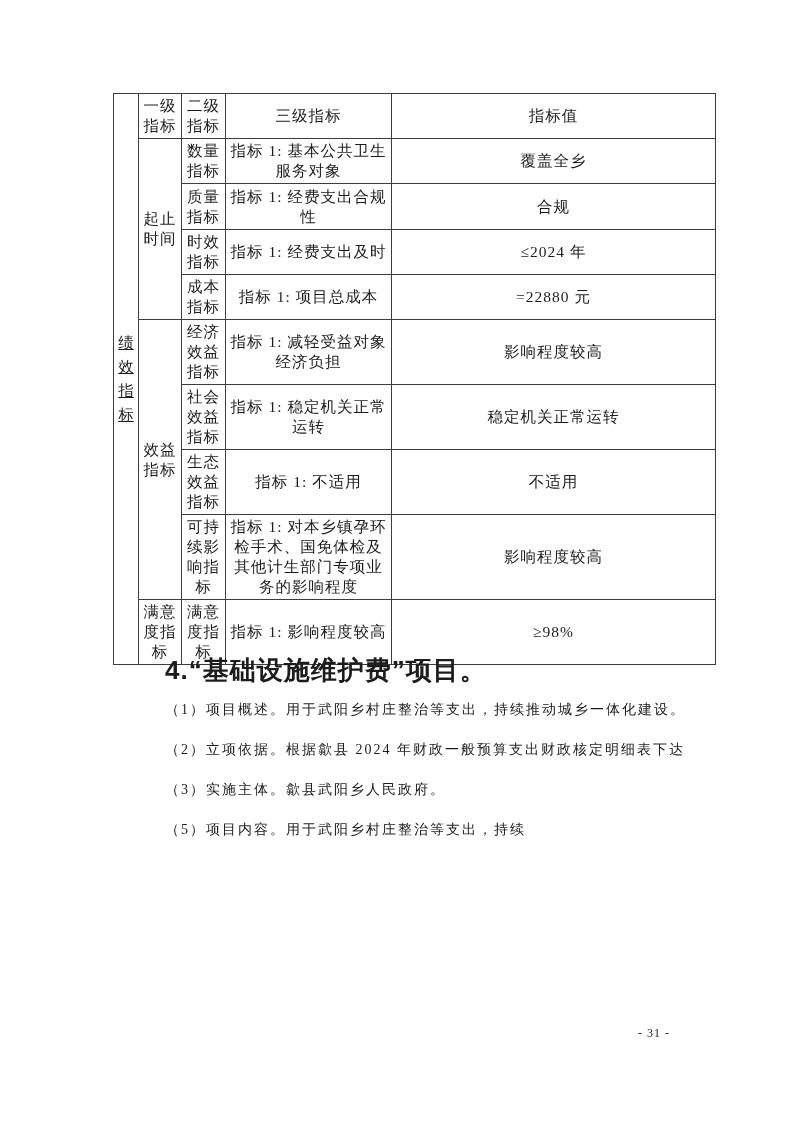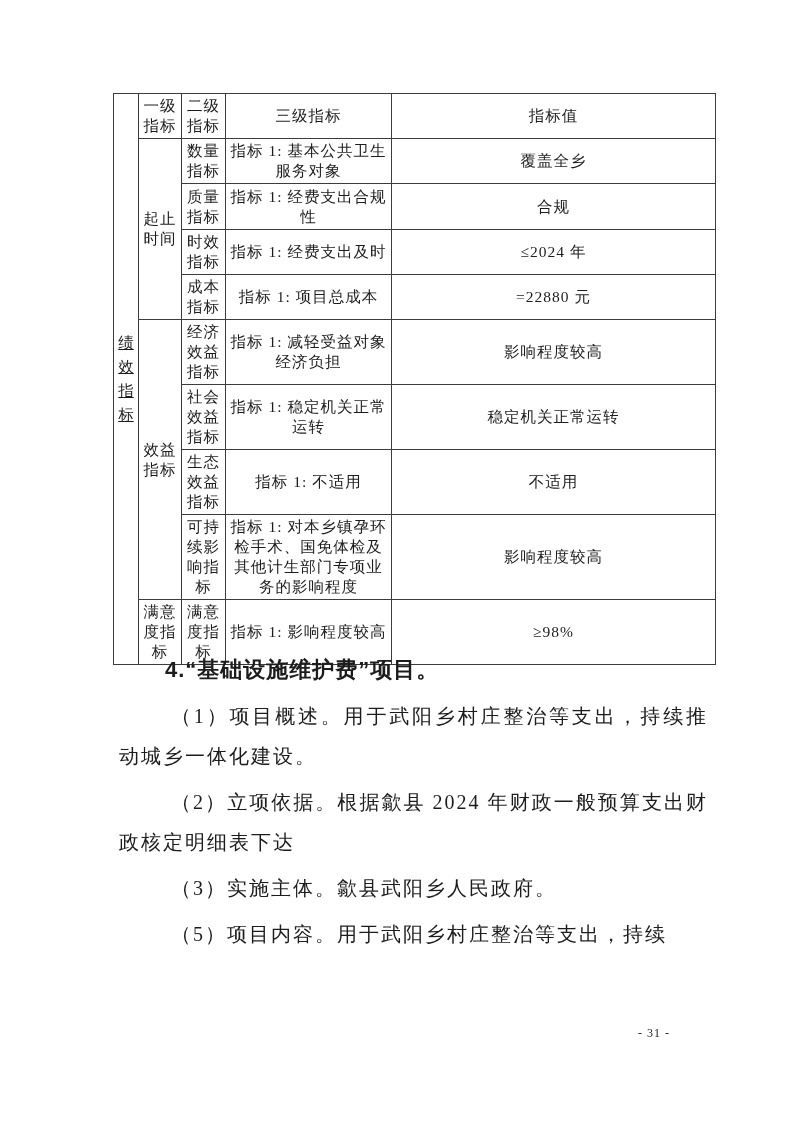--- a/index.html
+++ b/index.html
@@ -47,34 +47,34 @@
   .rh-7{height:64px}
   .rh-8{height:85px}
   .rh-9{height:64px}
   
   .textblock{
     position:absolute;left:113px;top:650px;width:601px;
   }
   .sec-heading{
     font-family:"Liberation Sans","DejaVu Sans",sans-serif;
     font-weight:bold;
-    font-size:22px;
+    font-size:26px;
     line-height:40px;
     text-indent:52px;
     letter-spacing:1px;
     margin:0;
   }
   .para{
-    font-size:20px;
+    font-size:14px;
     line-height:40px;
     text-indent:52px;
     letter-spacing:2px;
     text-align:justify;
     text-justify:inter-character;
-    margin:6px;
+    margin:0;
   }
   
   .page-num{
     position:absolute;
     left:638px;top:1026px;
     font-size:12px;
     letter-spacing:1px;
   }
 </style>
 </head>

